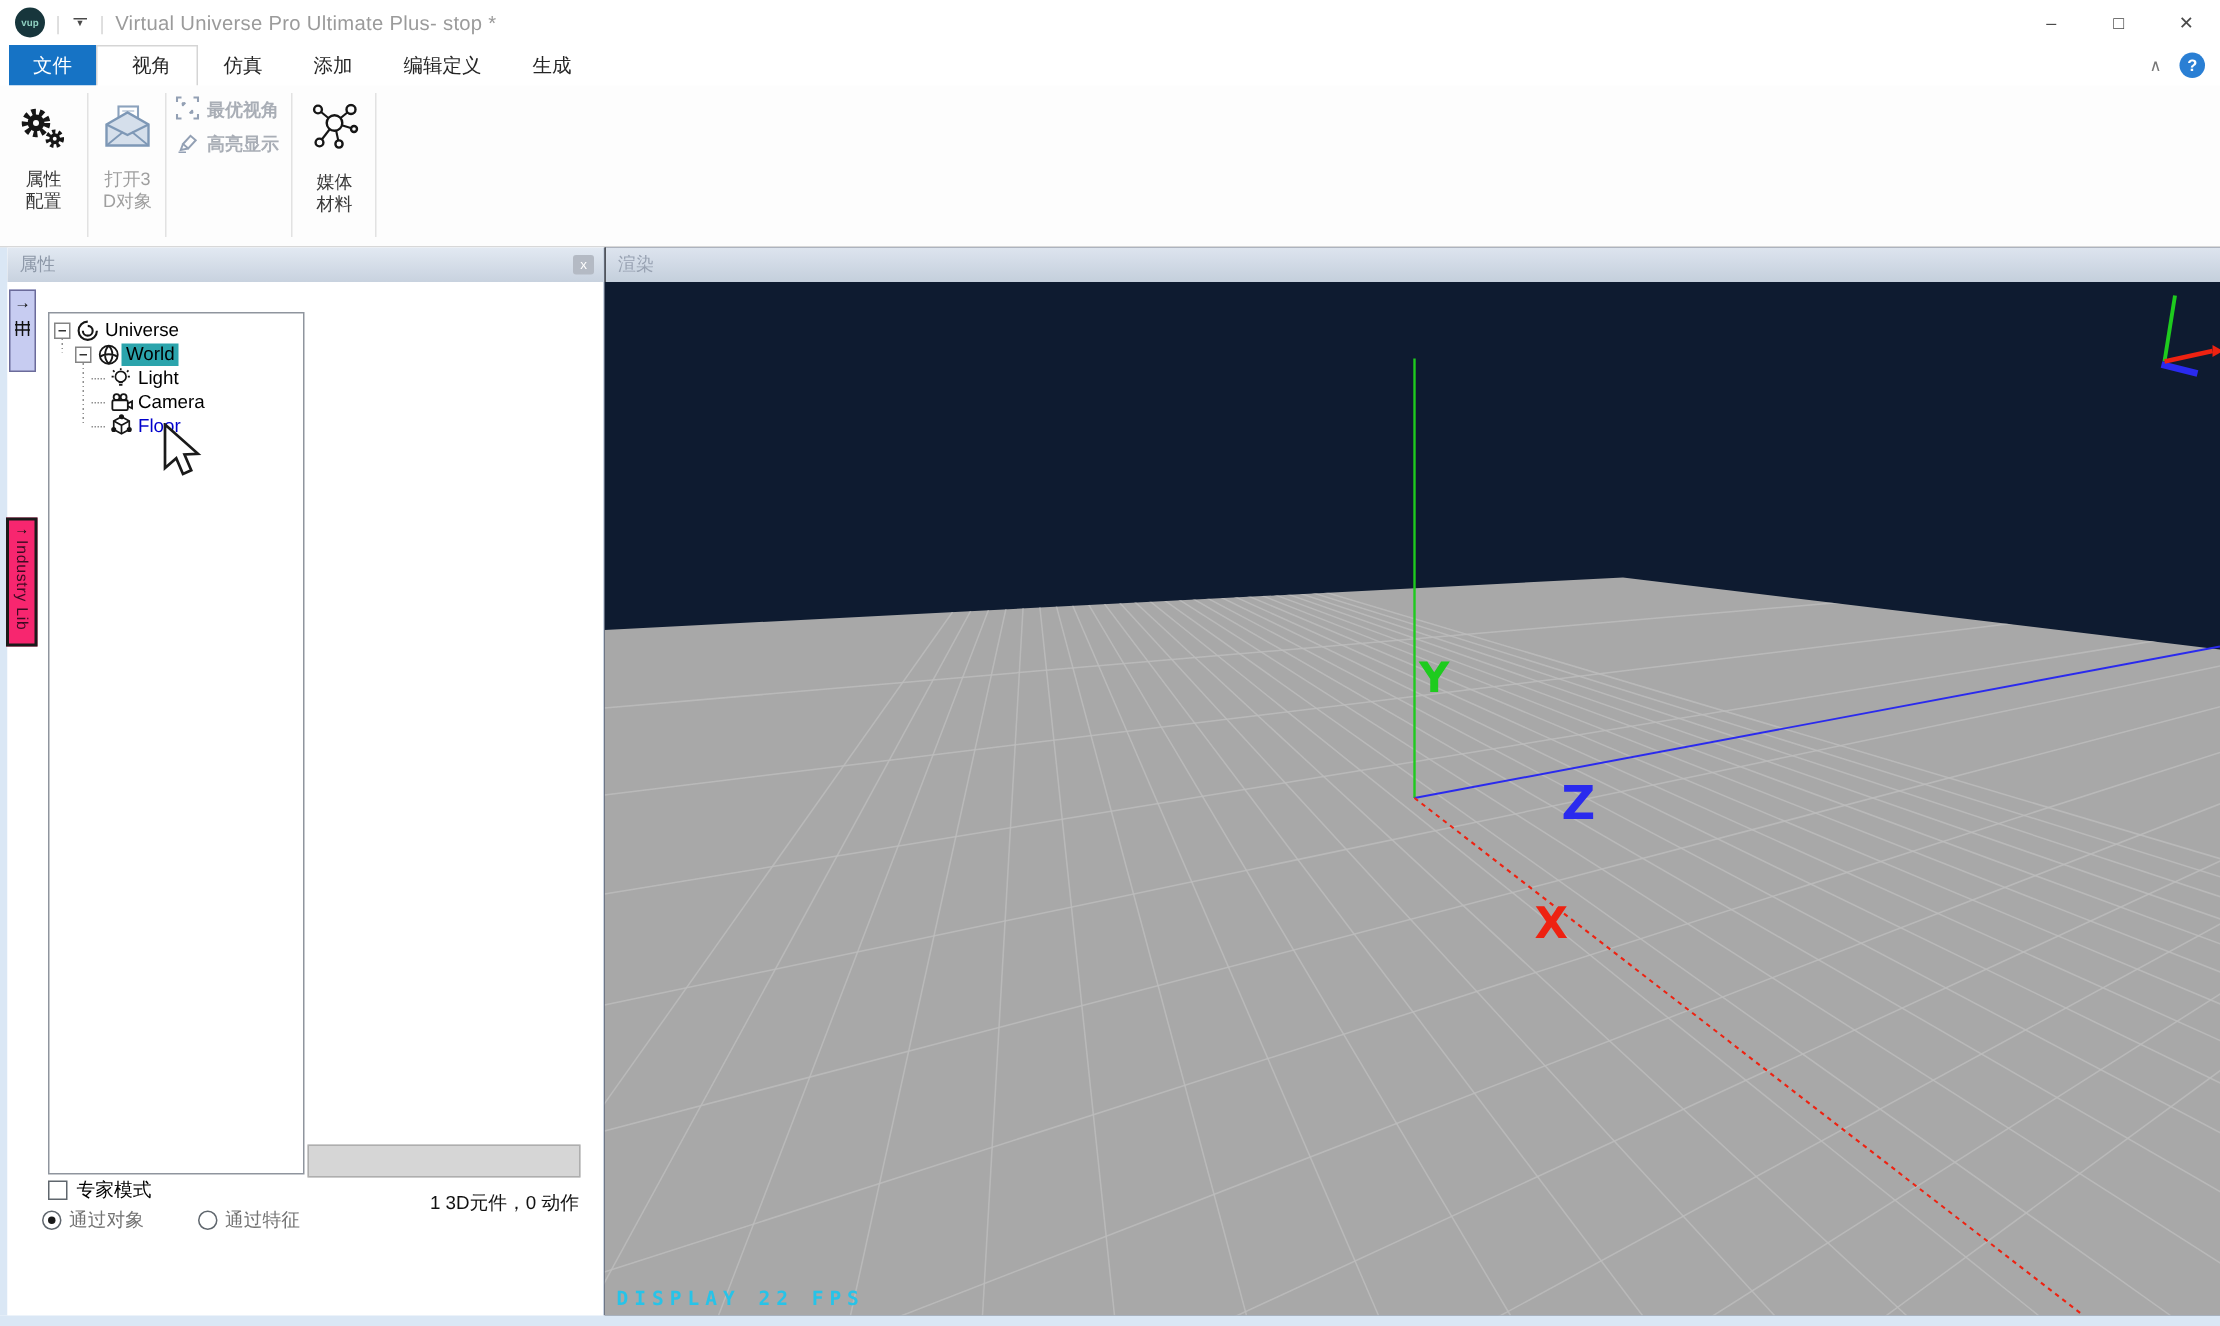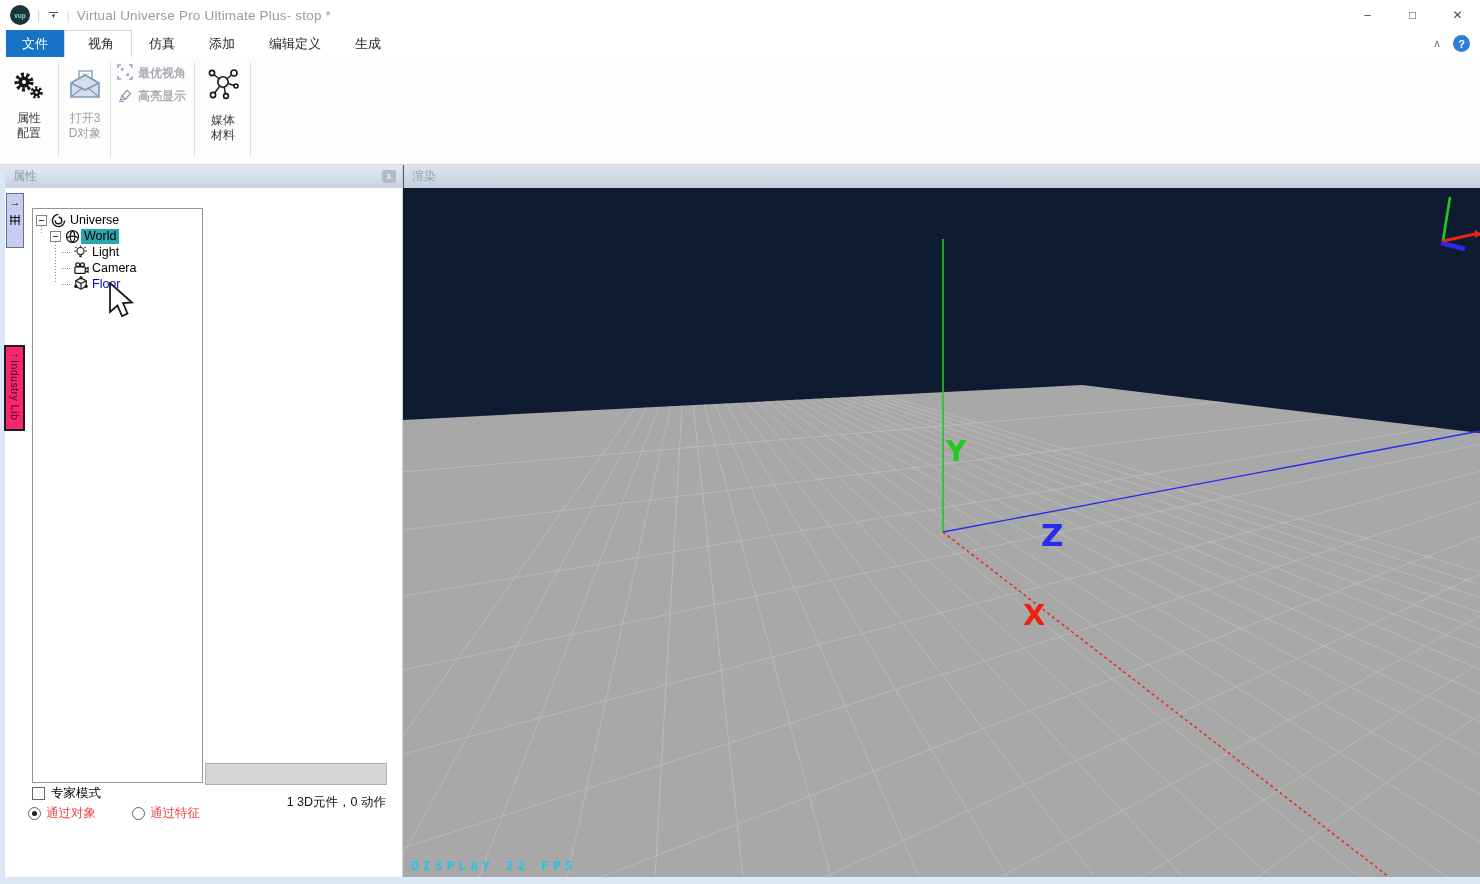--- a/index.html
+++ b/index.html
@@ -88,21 +88,21 @@
   .secexp::after { content:""; position:absolute; left:4.5px; top:2px; width:1px; height:5px; background:#44505e; }
   .seclabel { font-size:12px; color:#5c6167; font-weight:bold; }
 
   #gray-bar { position:absolute; left:200px; top:598px; width:182px; height:22px;
     background:#d6d6d6; border:1px solid #aeaeae; }
 
   #expert-row { position:absolute; left:27px; top:620px; display:flex; align-items:center; gap:6px;
     font-size:12.5px; color:#000; }
   .cbox { width:13px; height:13px; border:1px solid #5f666d; background:#fff; }
   #radio-row { position:absolute; left:23px; top:640px; display:flex; align-items:center; gap:8px;
-    font-size:12.5px; color:#ef4444; }
+    font-size:12.5px; color:#737373; }
   .radio { width:13px; height:13px; border-radius:50%; border:1px solid #5f666d; background:#fff;
     display:inline-flex; align-items:center; justify-content:center; margin-right:5px; }
   .radio.on::before { content:""; width:5px; height:5px; border-radius:50%; background:#1a1a1a; }
   .rgroup { display:flex; align-items:center; }
   .rgroup + .rgroup { margin-left:28px; }
   #count-status { position:absolute; right:16px; top:629px; font-size:12.5px; color:#111; }
 
   #cursor { position:absolute; left:103px; top:117px; z-index:10; }
 
   

